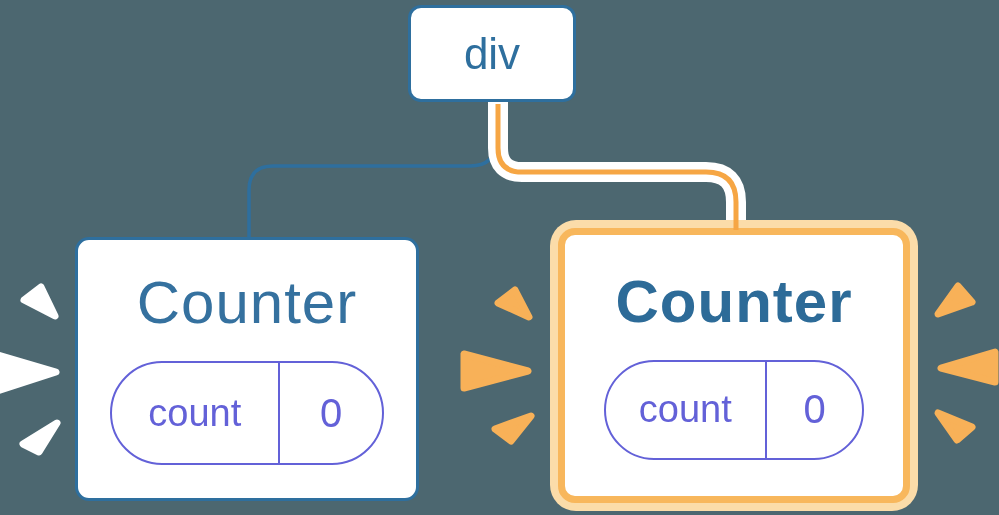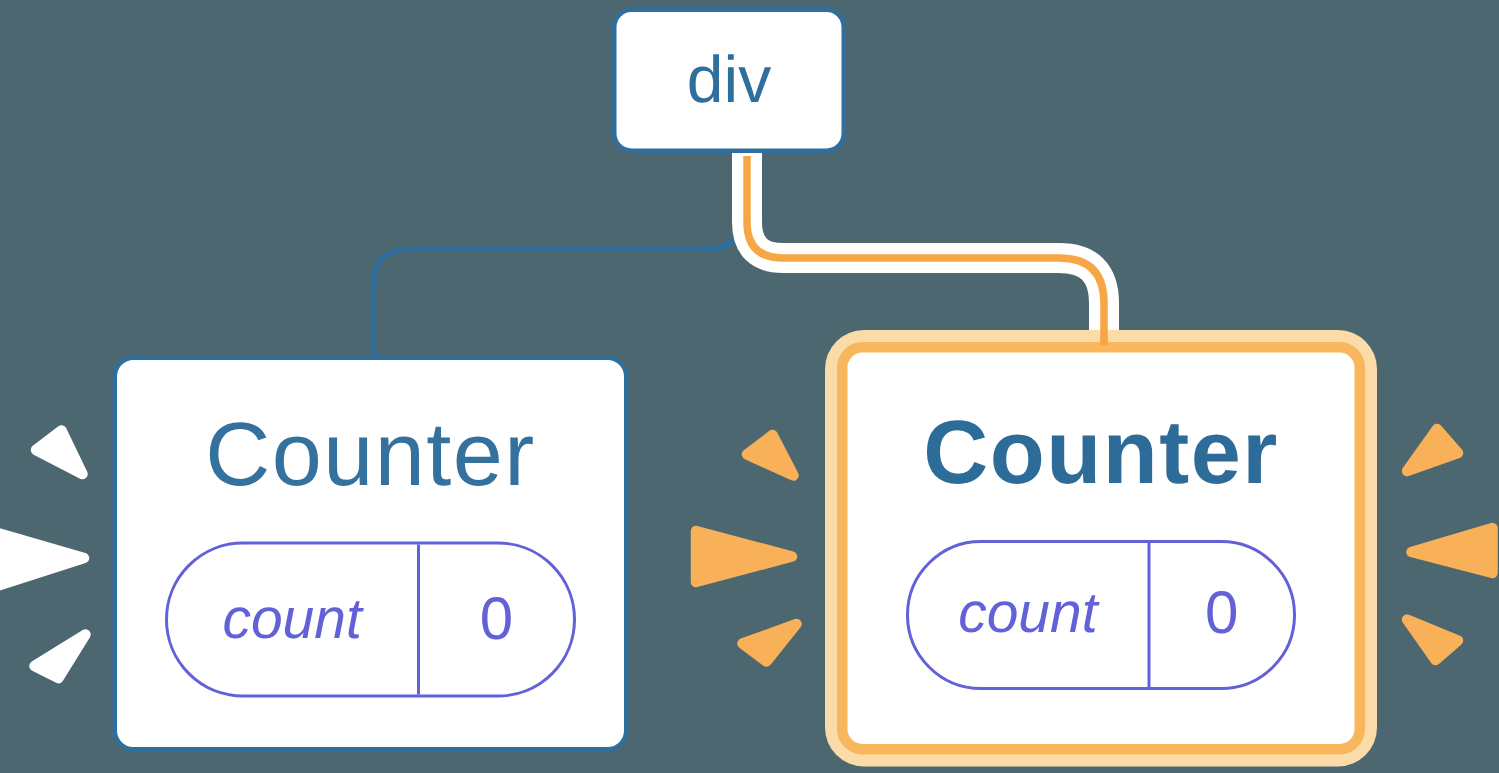--- a/index.html
+++ b/index.html
@@ -27,21 +27,21 @@
 
   .node {
     position: absolute;
     background: var(--white);
     border: 3.5px solid var(--blue);
     box-sizing: border-box;
     display: flex; align-items: center; justify-content: center;
     z-index: 2;
   }
   #root-node {
-    left: 408px; top: 5px; width: 156px; height: 97px;
+    left: 408px; top: 5px; width: 168px; height: 97px;
     border-radius: 13px;
   }
   #root-node .node-label {
     color: var(--blue); font-size: 44px; line-height: 1;
   }
 
   #counter-card-left {
     left: 75px; top: 237px; width: 344px; height: 264px;
     border-radius: 14px;
     flex-direction: column;
@@ -84,21 +84,20 @@
     background: var(--white);
   }
   #counter-card-left .state-pill  { width: 274px; height: 104px; border-radius: 52px; }
   #counter-card-right .state-pill { width: 260px; height: 100px; border-radius: 50px; }
 
   .pill-key-cell {
     flex: 1;
     display: flex; align-items: center; justify-content: center;
     color: var(--purple);
     font-size: 38px;
-    font-style: italic;
   }
   .pill-divider { width: 2.5px; background: var(--purple); }
   .pill-value-cell {
     display: flex; align-items: center; justify-content: center;
     color: var(--purple);
     font-size: 40px;
   }
   #counter-card-left .pill-value-cell  { width: 102px; }
   #counter-card-right .pill-value-cell { width: 95px; }
 </style>

